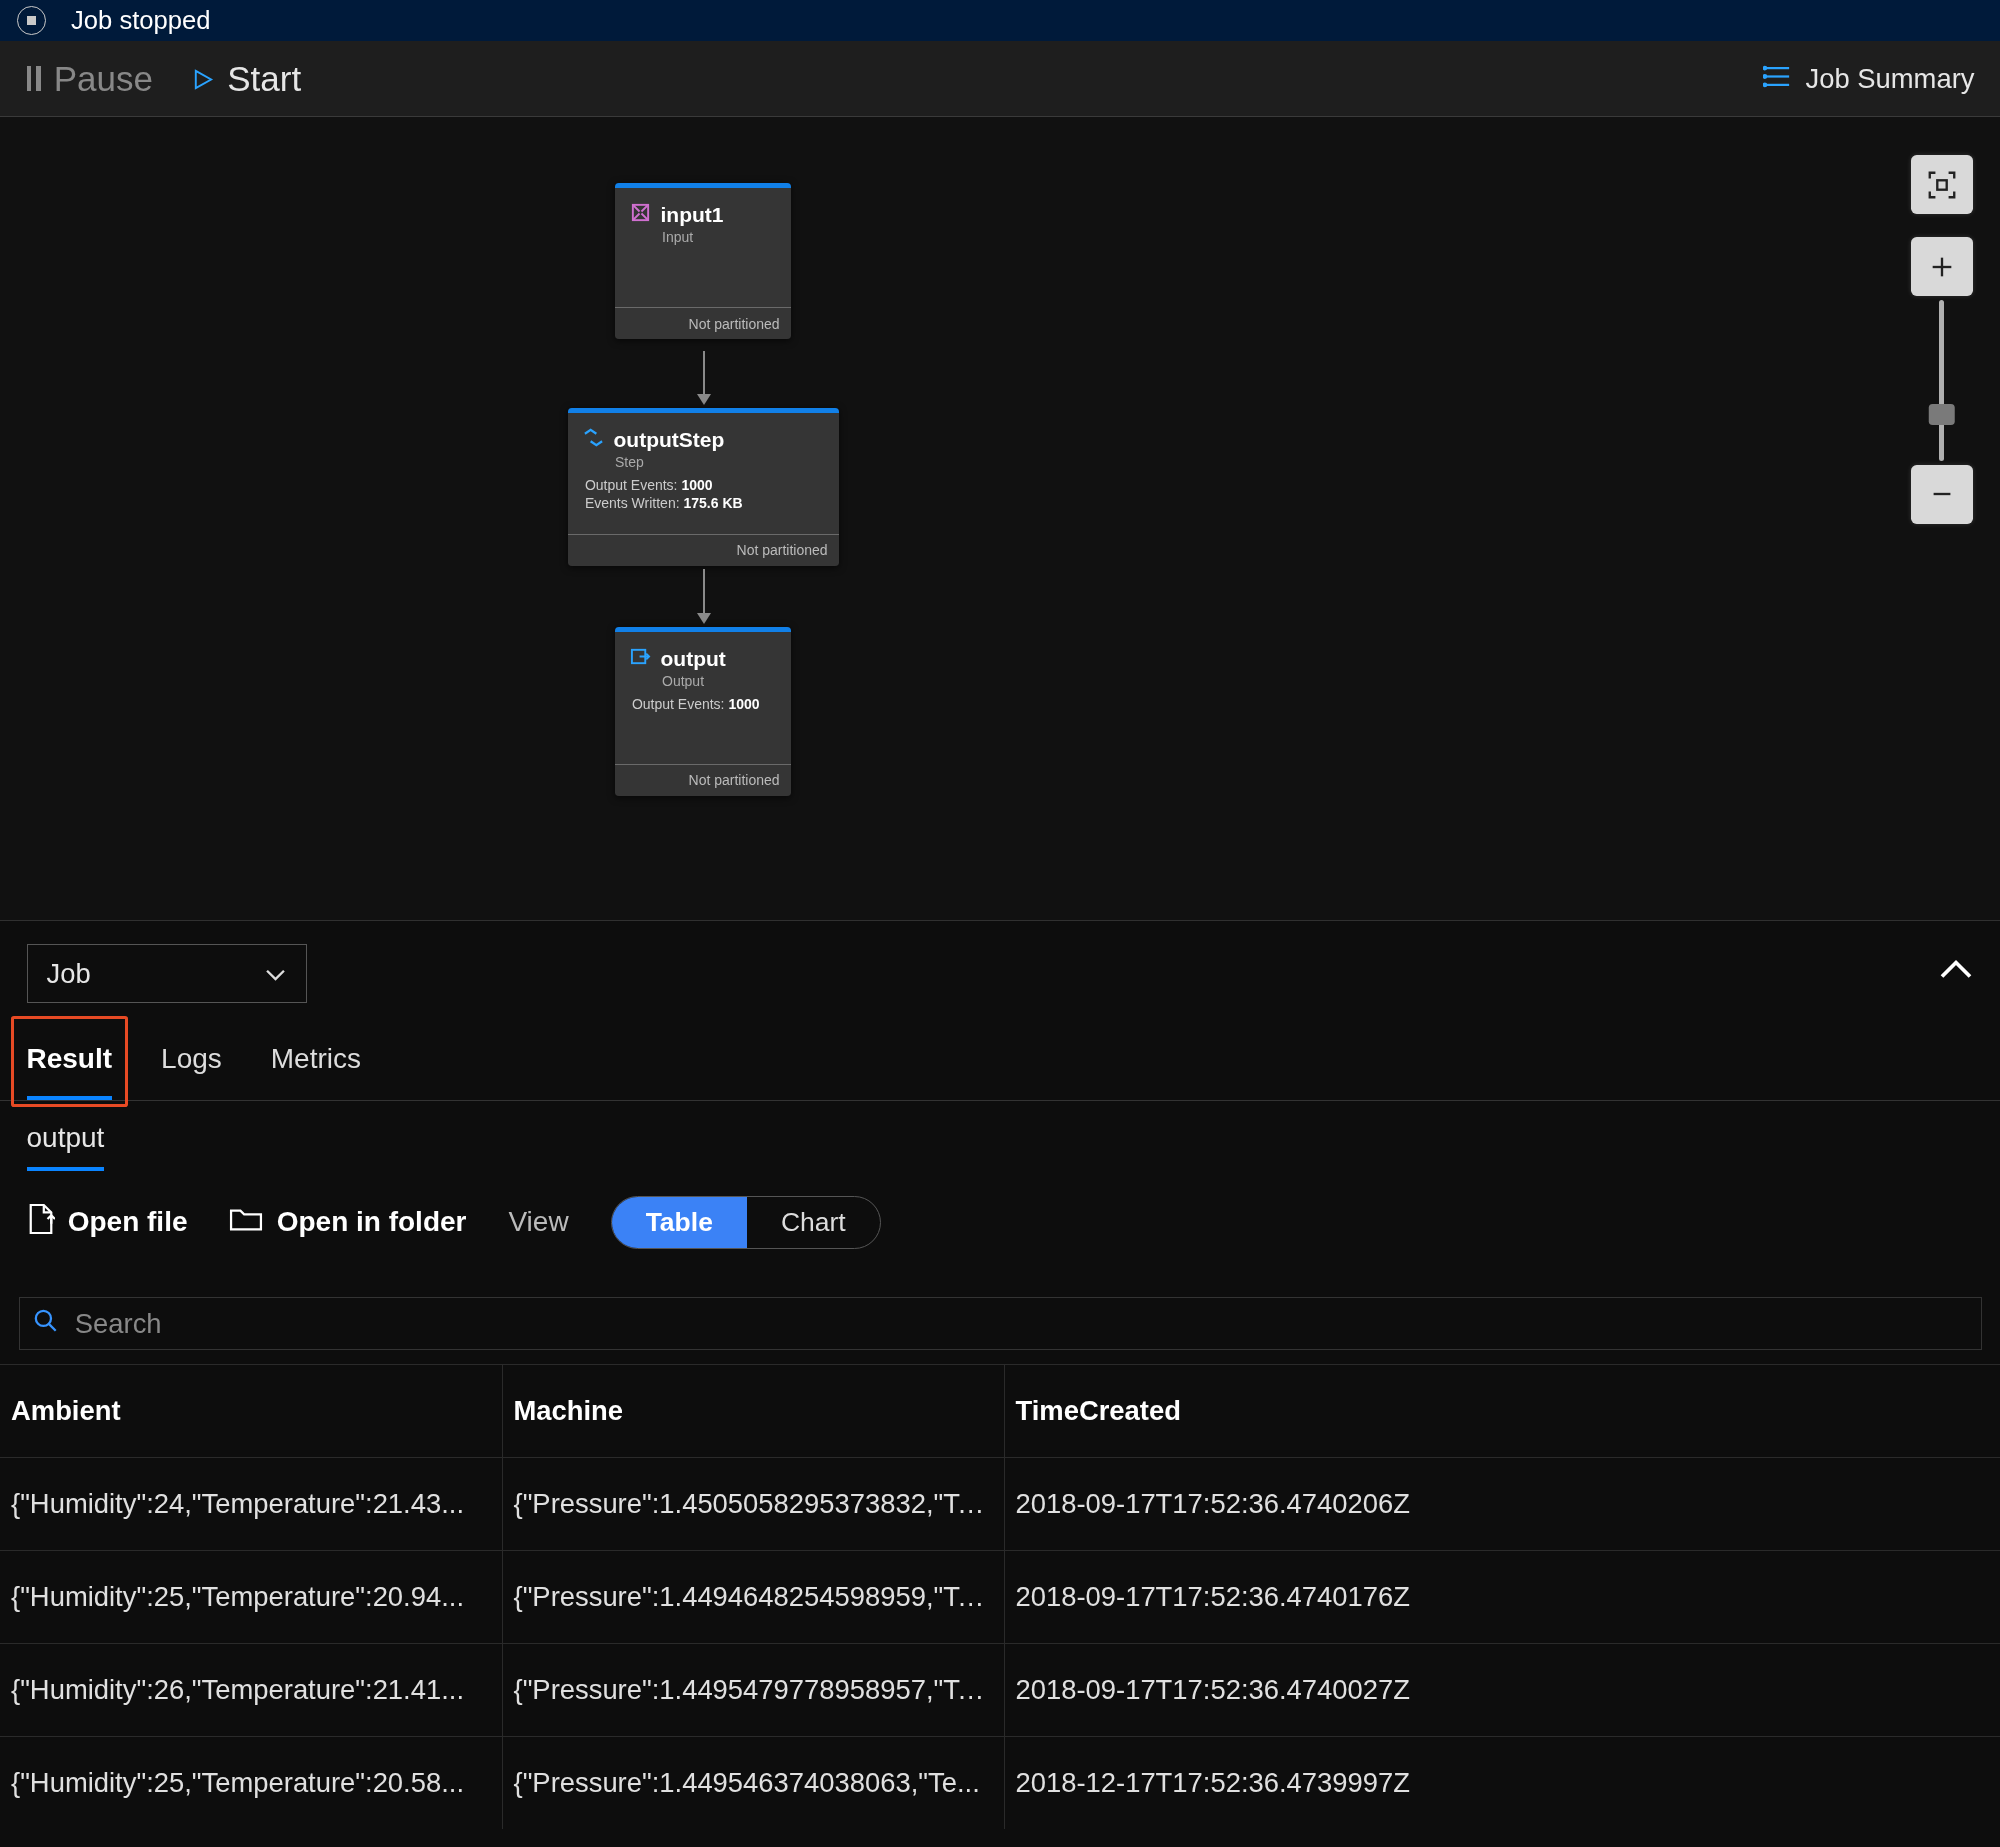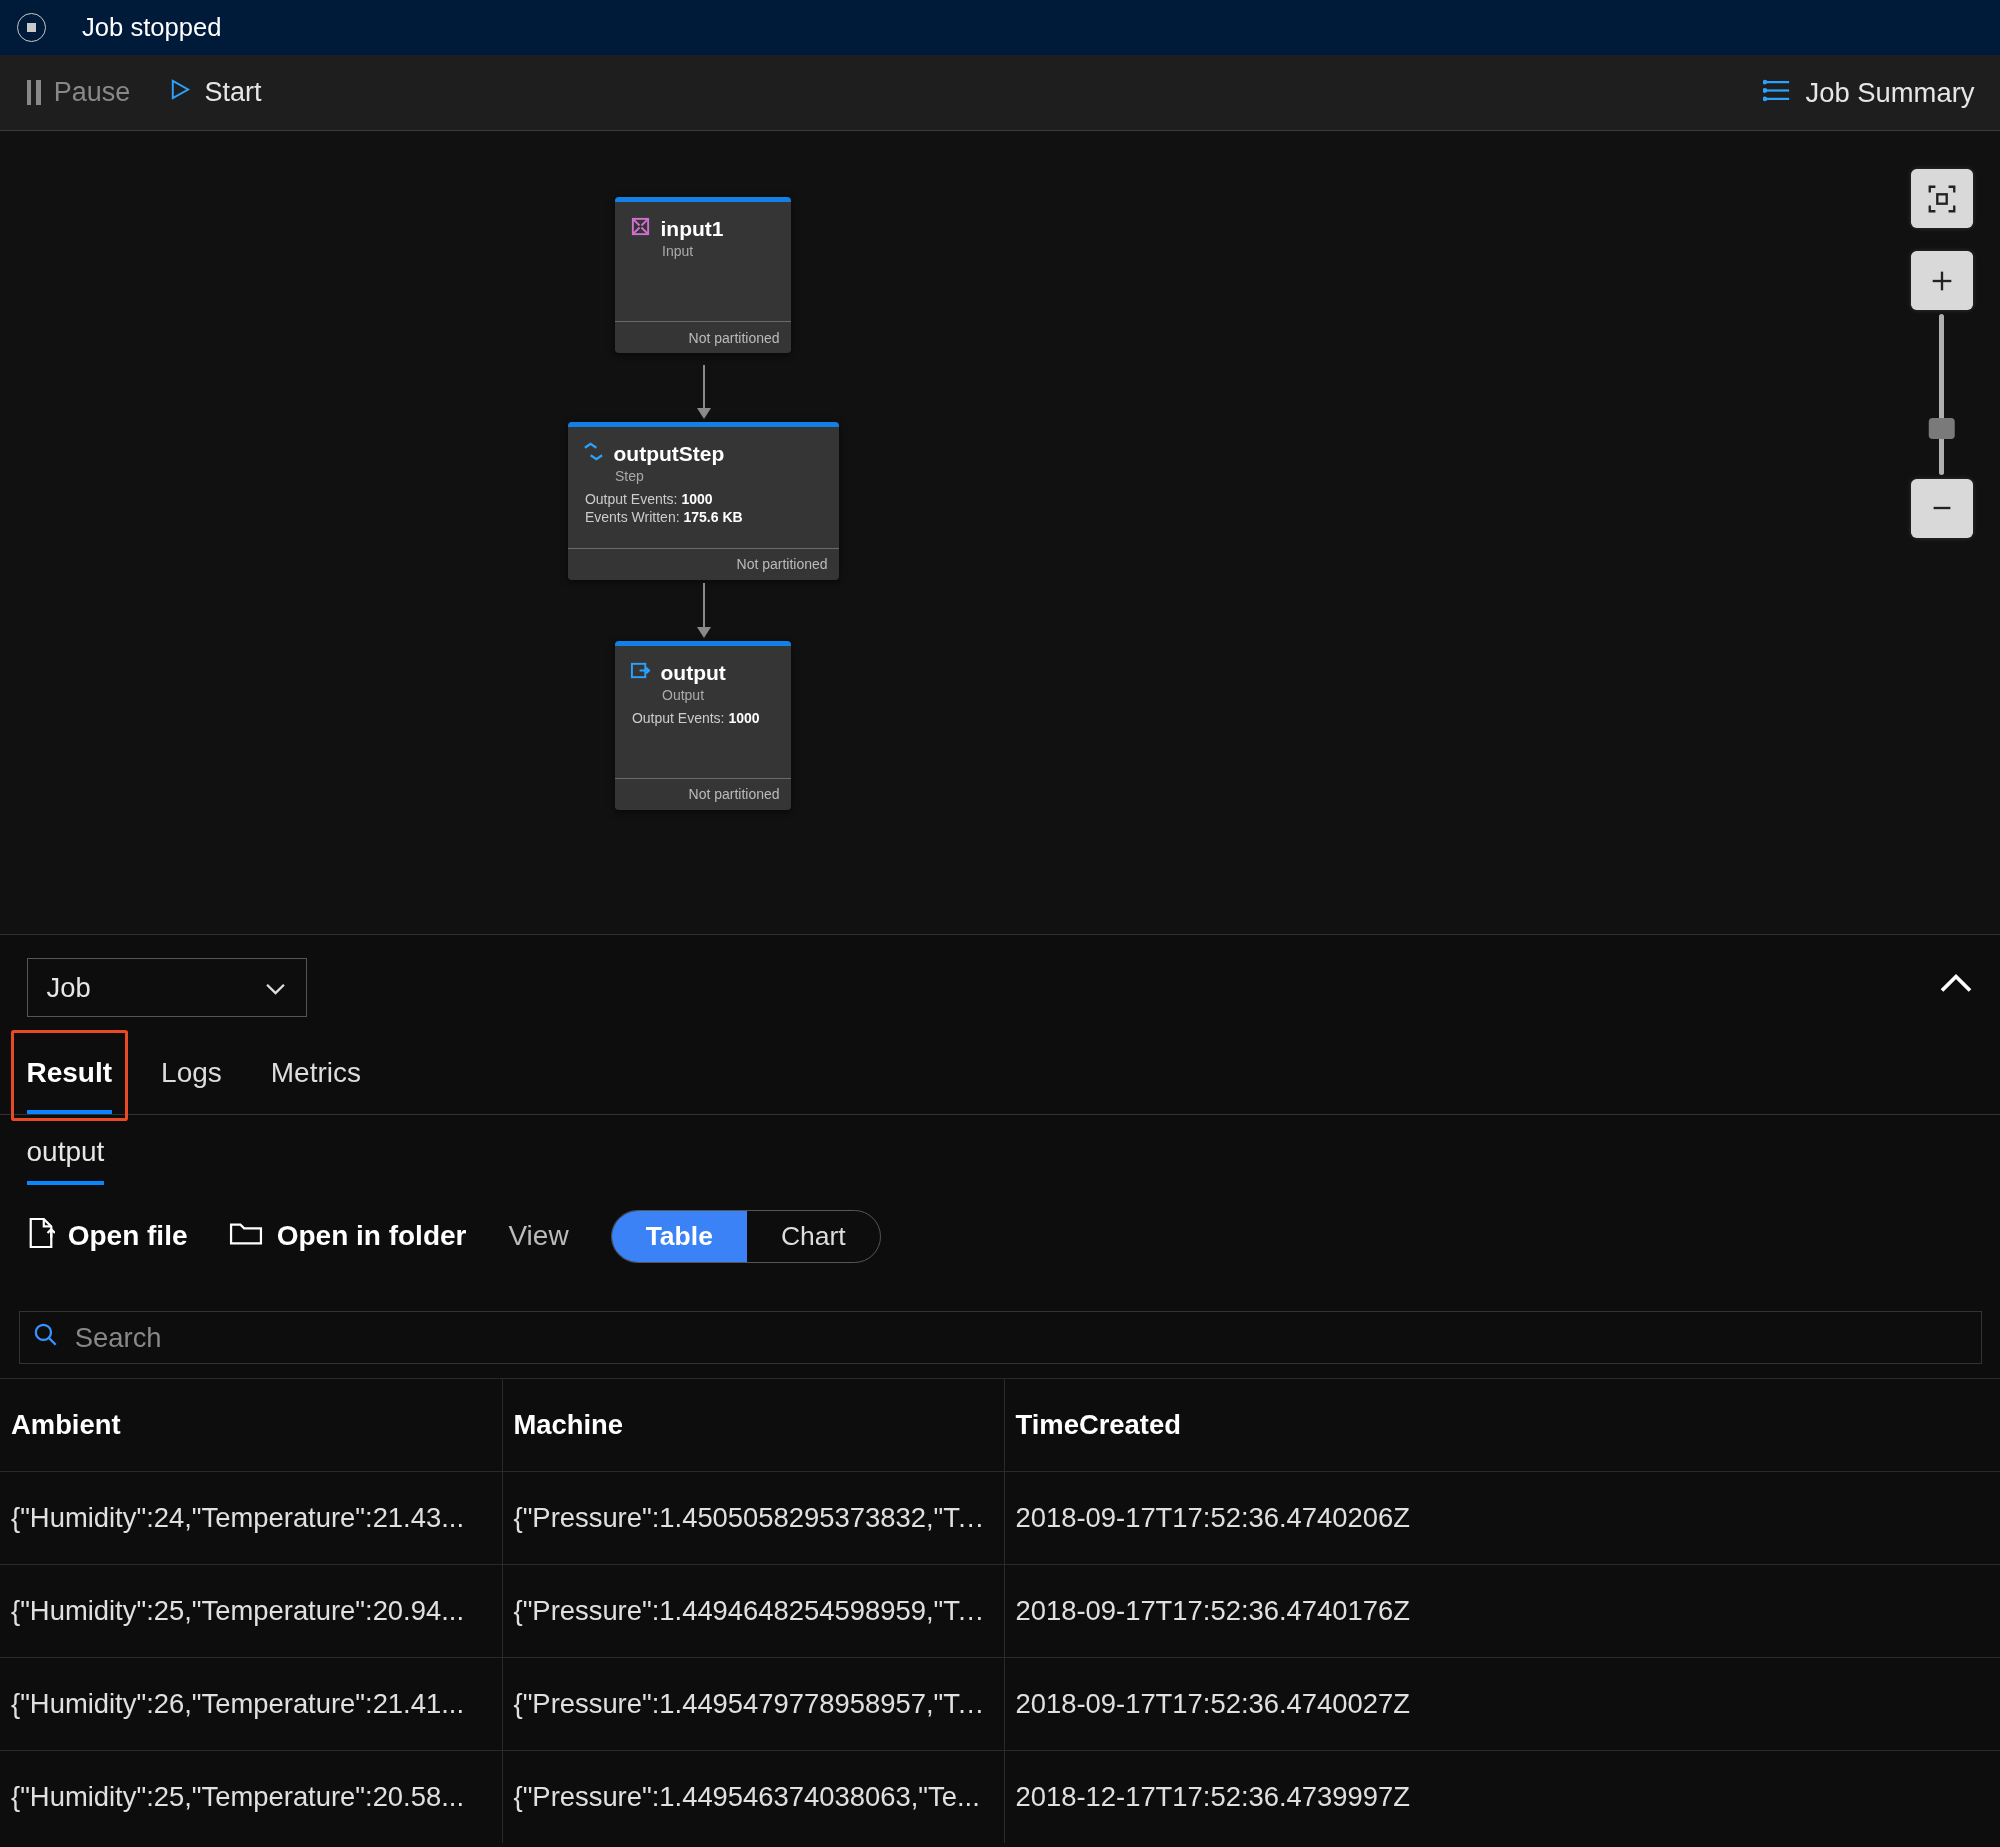--- a/index.html
+++ b/index.html
@@ -1,27 +1,27 @@
 <!DOCTYPE html>
 <html><head>
 <meta charset="utf-8">
 <style>
   * { box-sizing: border-box; margin: 0; padding: 0; }
   html, body { width: 2001px; height: 1847px; background: #0d0d0d; color: #e6e6e6; font-family: "Segoe UI", Arial, sans-serif; font-size: 26.5px; overflow: hidden; }
   
   
-  .status-bar { background: #001a3a; height: 55px; display: flex; align-items: center; padding: 0 17px; gap: 36px; }
+  .status-bar { background: #001a3a; height: 41px; display: flex; align-items: center; padding: 0 17px; gap: 25px; }
   .stop-circle { width: 29px; height: 29px; border-radius: 50%; border: 1.9px solid #c9c9c9; display: flex; align-items: center; justify-content: center; }
   .stop-sq { width: 9.5px; height: 9.5px; background: #c9c9c9; }
   .status-text { font-size: 25.6px; color: #ffffff; }
   
   
   .toolbar { background: #1e1e1e; height: 76px; display: flex; align-items: center; padding: 0 26.5px; gap: 38px; border-bottom: 0.9px solid #3a3a3a; }
   .toolbar .tb-left { display: flex; align-items: center; gap: 38px; flex: 1; }
-  .tb-item { display: flex; align-items: center; gap: 13.2px; cursor: pointer; font-size: 27px; }
+  .tb-item { display: flex; align-items: center; gap: 13.2px; cursor: pointer; font-size: 35px; }
   .tb-item.disabled { color: #888; }
   .pause-icon { display: inline-flex; gap: 4.7px; }
   .pause-icon span { width: 4.7px; height: 24.6px; background: #888; }
   .play-icon svg { width: 23px; height: 23px; }
   .tb-right { display: flex; align-items: center; gap: 15px; font-size: 27.4px; cursor: pointer; }
   .list-icon svg { width: 28px; height: 23px; }
   
   
   .canvas { position: relative; height: 804px; background: #111111; border-bottom: 0.9px solid #303030; }
   .zoom-ctrl { position: absolute; right: 26.5px; top: 38px; width: 66px; display: flex; flex-direction: column; align-items: center; }

